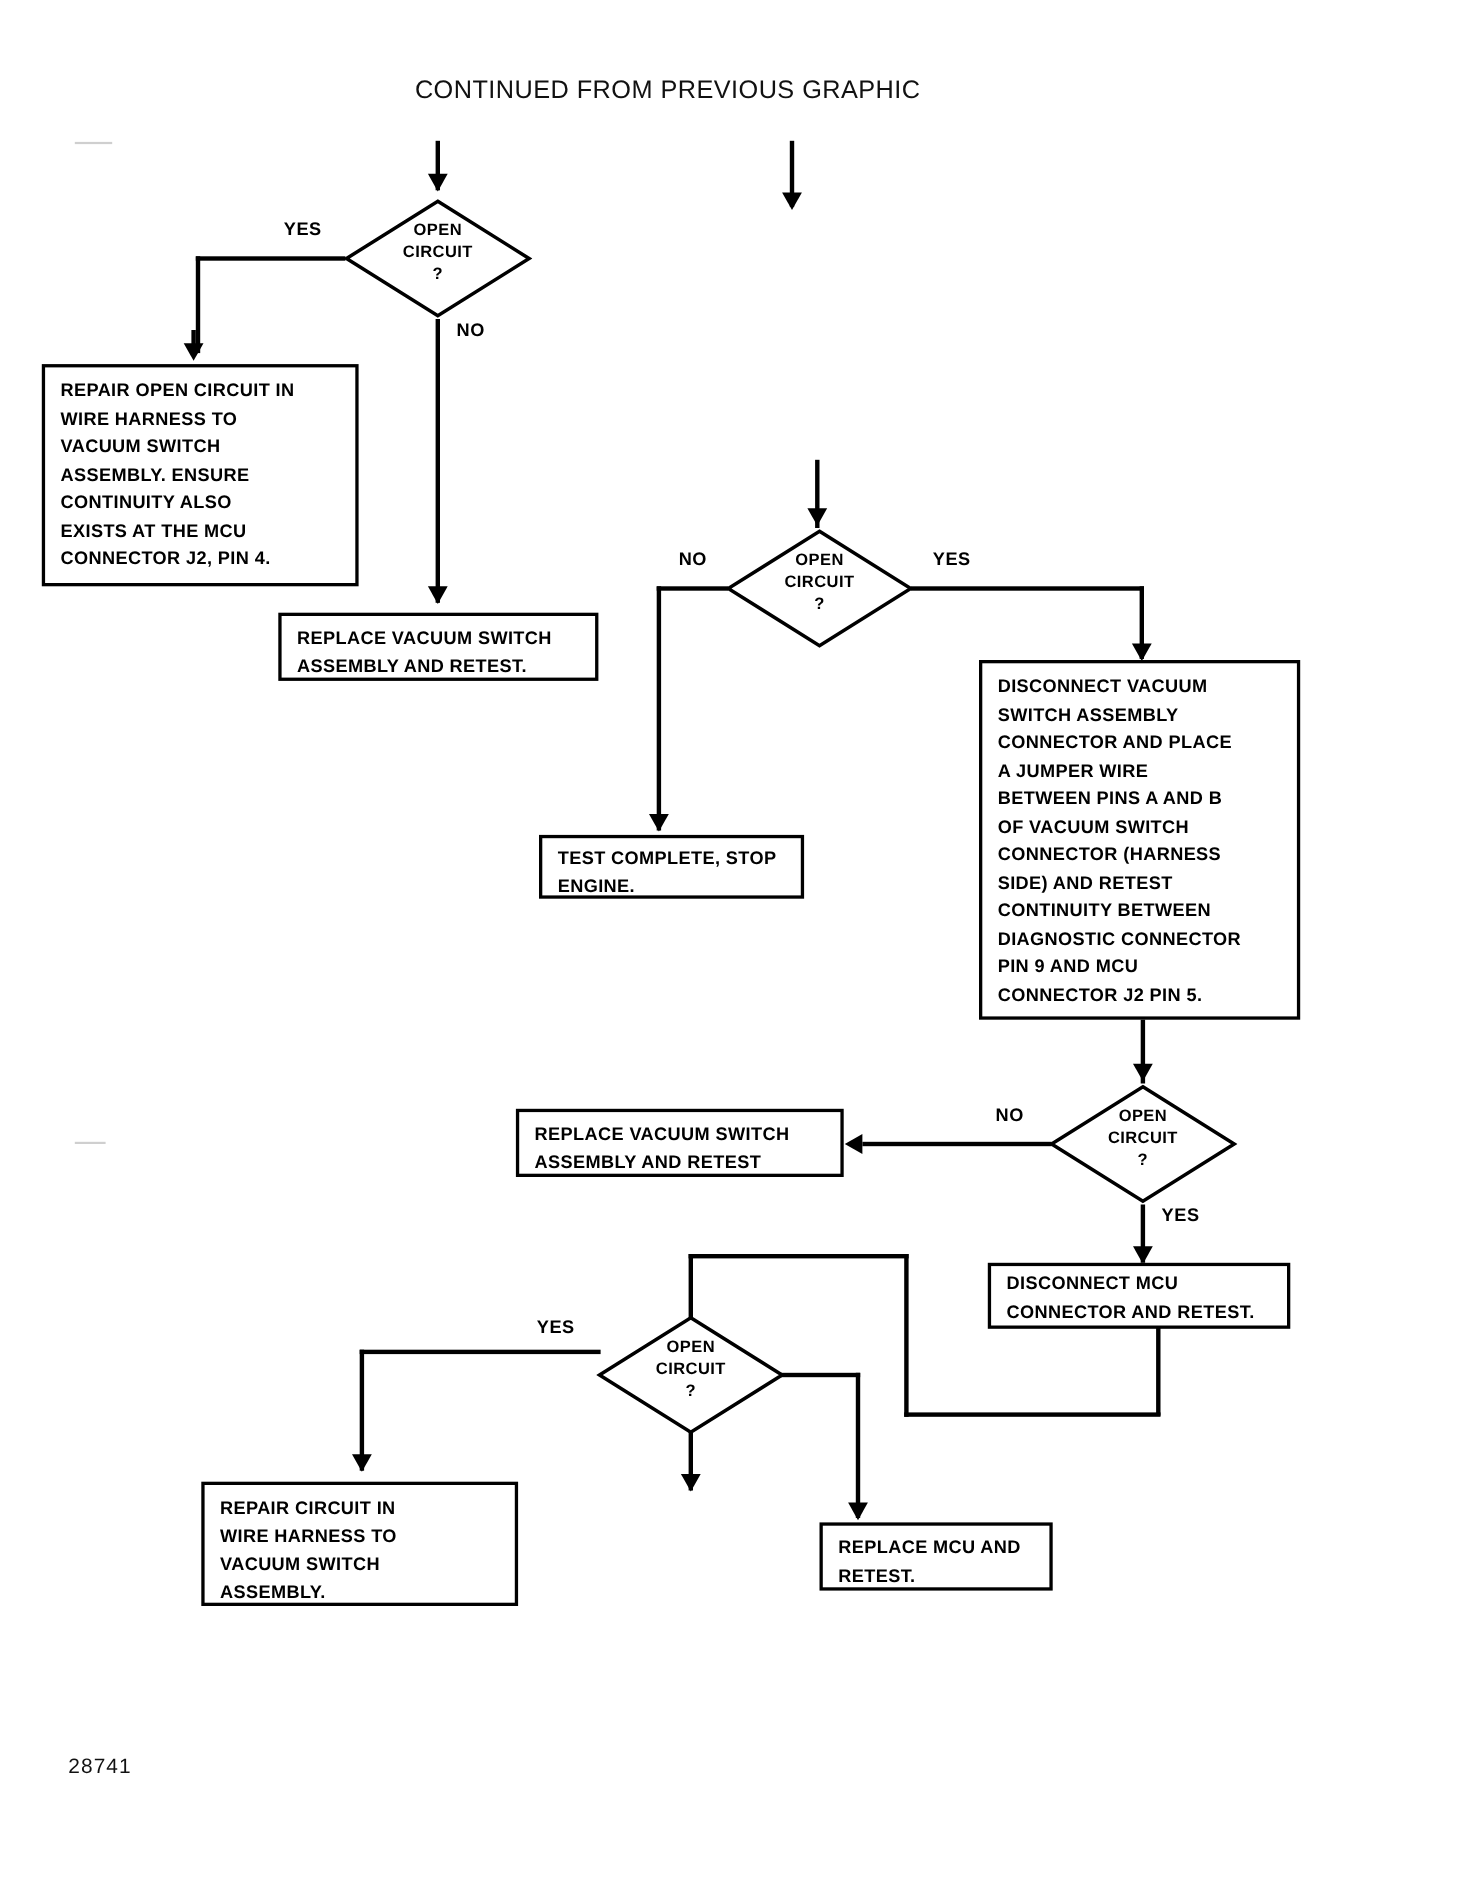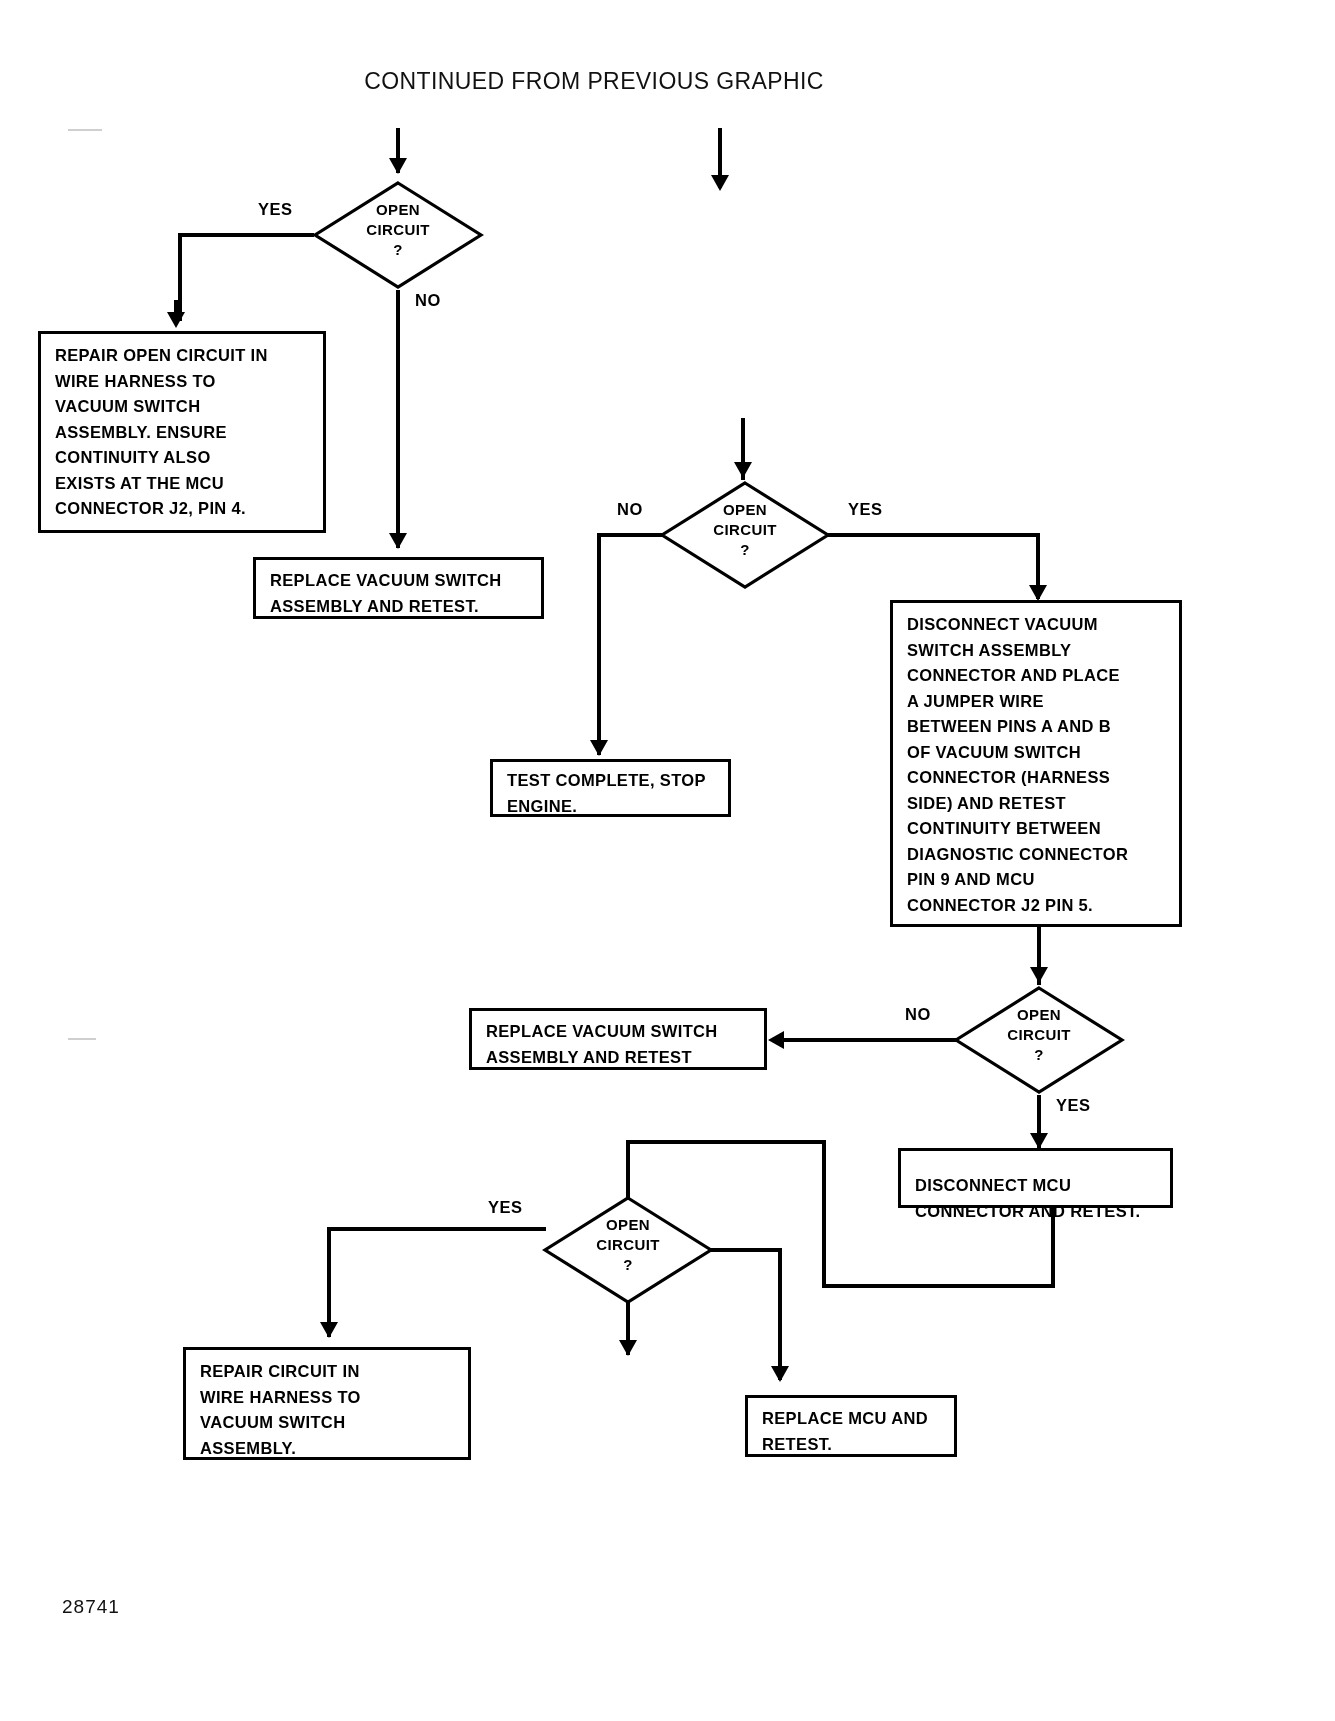--- a/index.html
+++ b/index.html
@@ -10,21 +10,21 @@
   #page {
     position: relative;
     width: 1335px;
     height: 1721px;
     background: #ffffff;
     font-family: "Liberation Sans", sans-serif;
     overflow: hidden;
   }
   .title {
     position: absolute;
-    left: 4px;
+    left: 17px;
     top: 68px;
     width: 1180px;
     text-align: center;
     font-size: 23px;
     letter-spacing: 0.4px;
     color: #111;
     font-weight: 400;
   }
   .pbox {
     position: absolute;
@@ -197,21 +197,21 @@
   <div class="conn" style="left:784px; top:1038px; width:172px; height:4px;"></div>
   <div class="arrow-l" style="left:768px; top:1031px;"></div>
 
   <div class="lbl" style="left:1056px; top:1096px;">YES</div>
   <div class="conn" style="left:1037px; top:1095px; width:4px; height:55px;"></div>
   <div class="arrow-d" style="left:1030px; top:1133px;"></div>
 
   <div class="pbox" style="left:469px; top:1008px; width:298px; height:62px; padding-top:8px;">REPLACE VACUUM SWITCH
 ASSEMBLY AND RETEST</div>
 
-  <div class="pbox" style="left:898px; top:1148px; width:275px; height:60px; padding-top:22px;">DISCONNECT MCU
+  <div class="pbox" style="left:898px; top:1148px; width:275px; height:60px; padding-top:4px;">DISCONNECT MCU
 CONNECTOR AND RETEST.</div>
 
   <div class="conn" style="left:1051px; top:1207px; width:4px; height:80px;"></div>
   <div class="conn" style="left:822px; top:1284px; width:233px; height:4px;"></div>
   <div class="conn" style="left:822px; top:1140px; width:4px; height:148px;"></div>
   <div class="conn" style="left:626px; top:1140px; width:200px; height:4px;"></div>
   <div class="conn" style="left:626px; top:1140px; width:4px; height:215px;"></div>
   <div class="arrow-d" style="left:619px; top:1340px;"></div>
 
   <div class="dia" style="left:542px; top:1195px; width:172px; height:110px;">
@@ -230,18 +230,18 @@
 
   <div class="conn" style="left:710px; top:1248px; width:72px; height:4px;"></div>
   <div class="conn" style="left:778px; top:1248px; width:4px; height:132px;"></div>
   <div class="arrow-d" style="left:771px; top:1366px;"></div>
 
   <div class="pbox" style="left:183px; top:1347px; width:288px; height:113px;">REPAIR CIRCUIT IN
 WIRE HARNESS TO
 VACUUM SWITCH
 ASSEMBLY.</div>
 
-  <div class="pbox" style="left:745px; top:1384px; width:212px; height:62px; padding-top:8px;margin-top:11px;">REPLACE MCU AND
+  <div class="pbox" style="left:745px; top:1384px; width:212px; height:62px; padding-top:8px;">REPLACE MCU AND
 RETEST.</div>
 
   <div class="fignum">28741</div>
 
 </div>
 
 </body></html>

